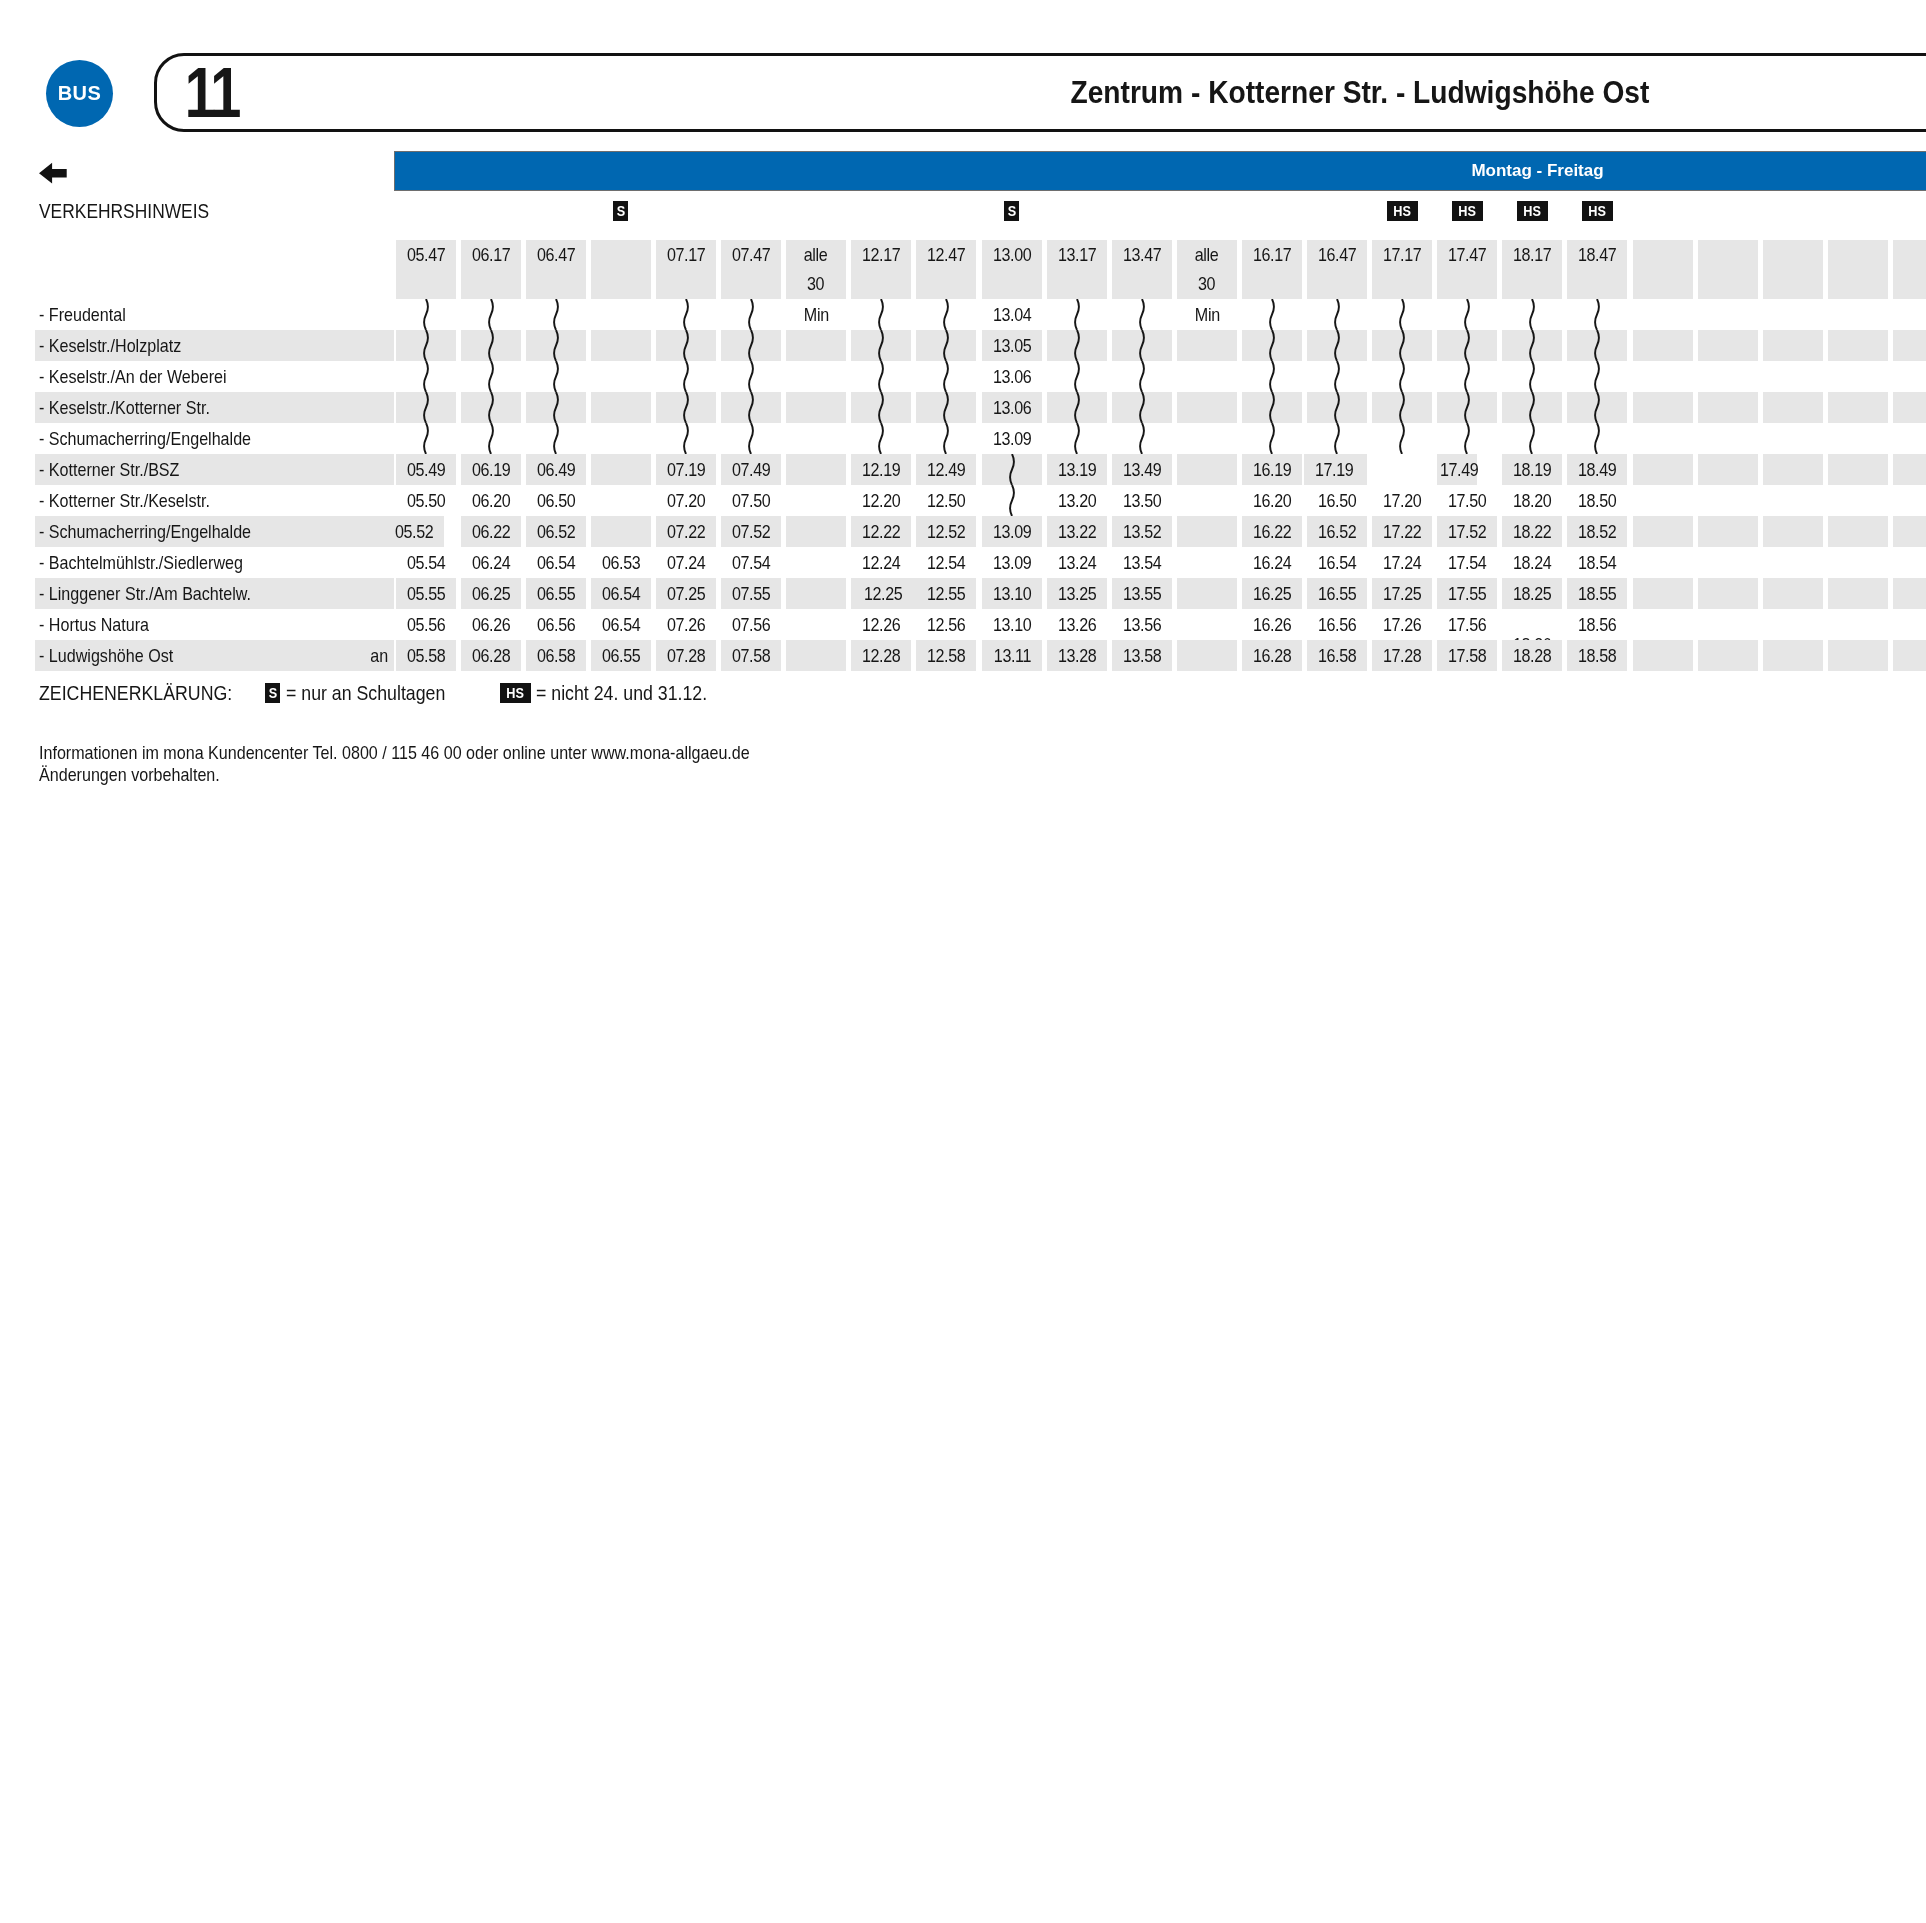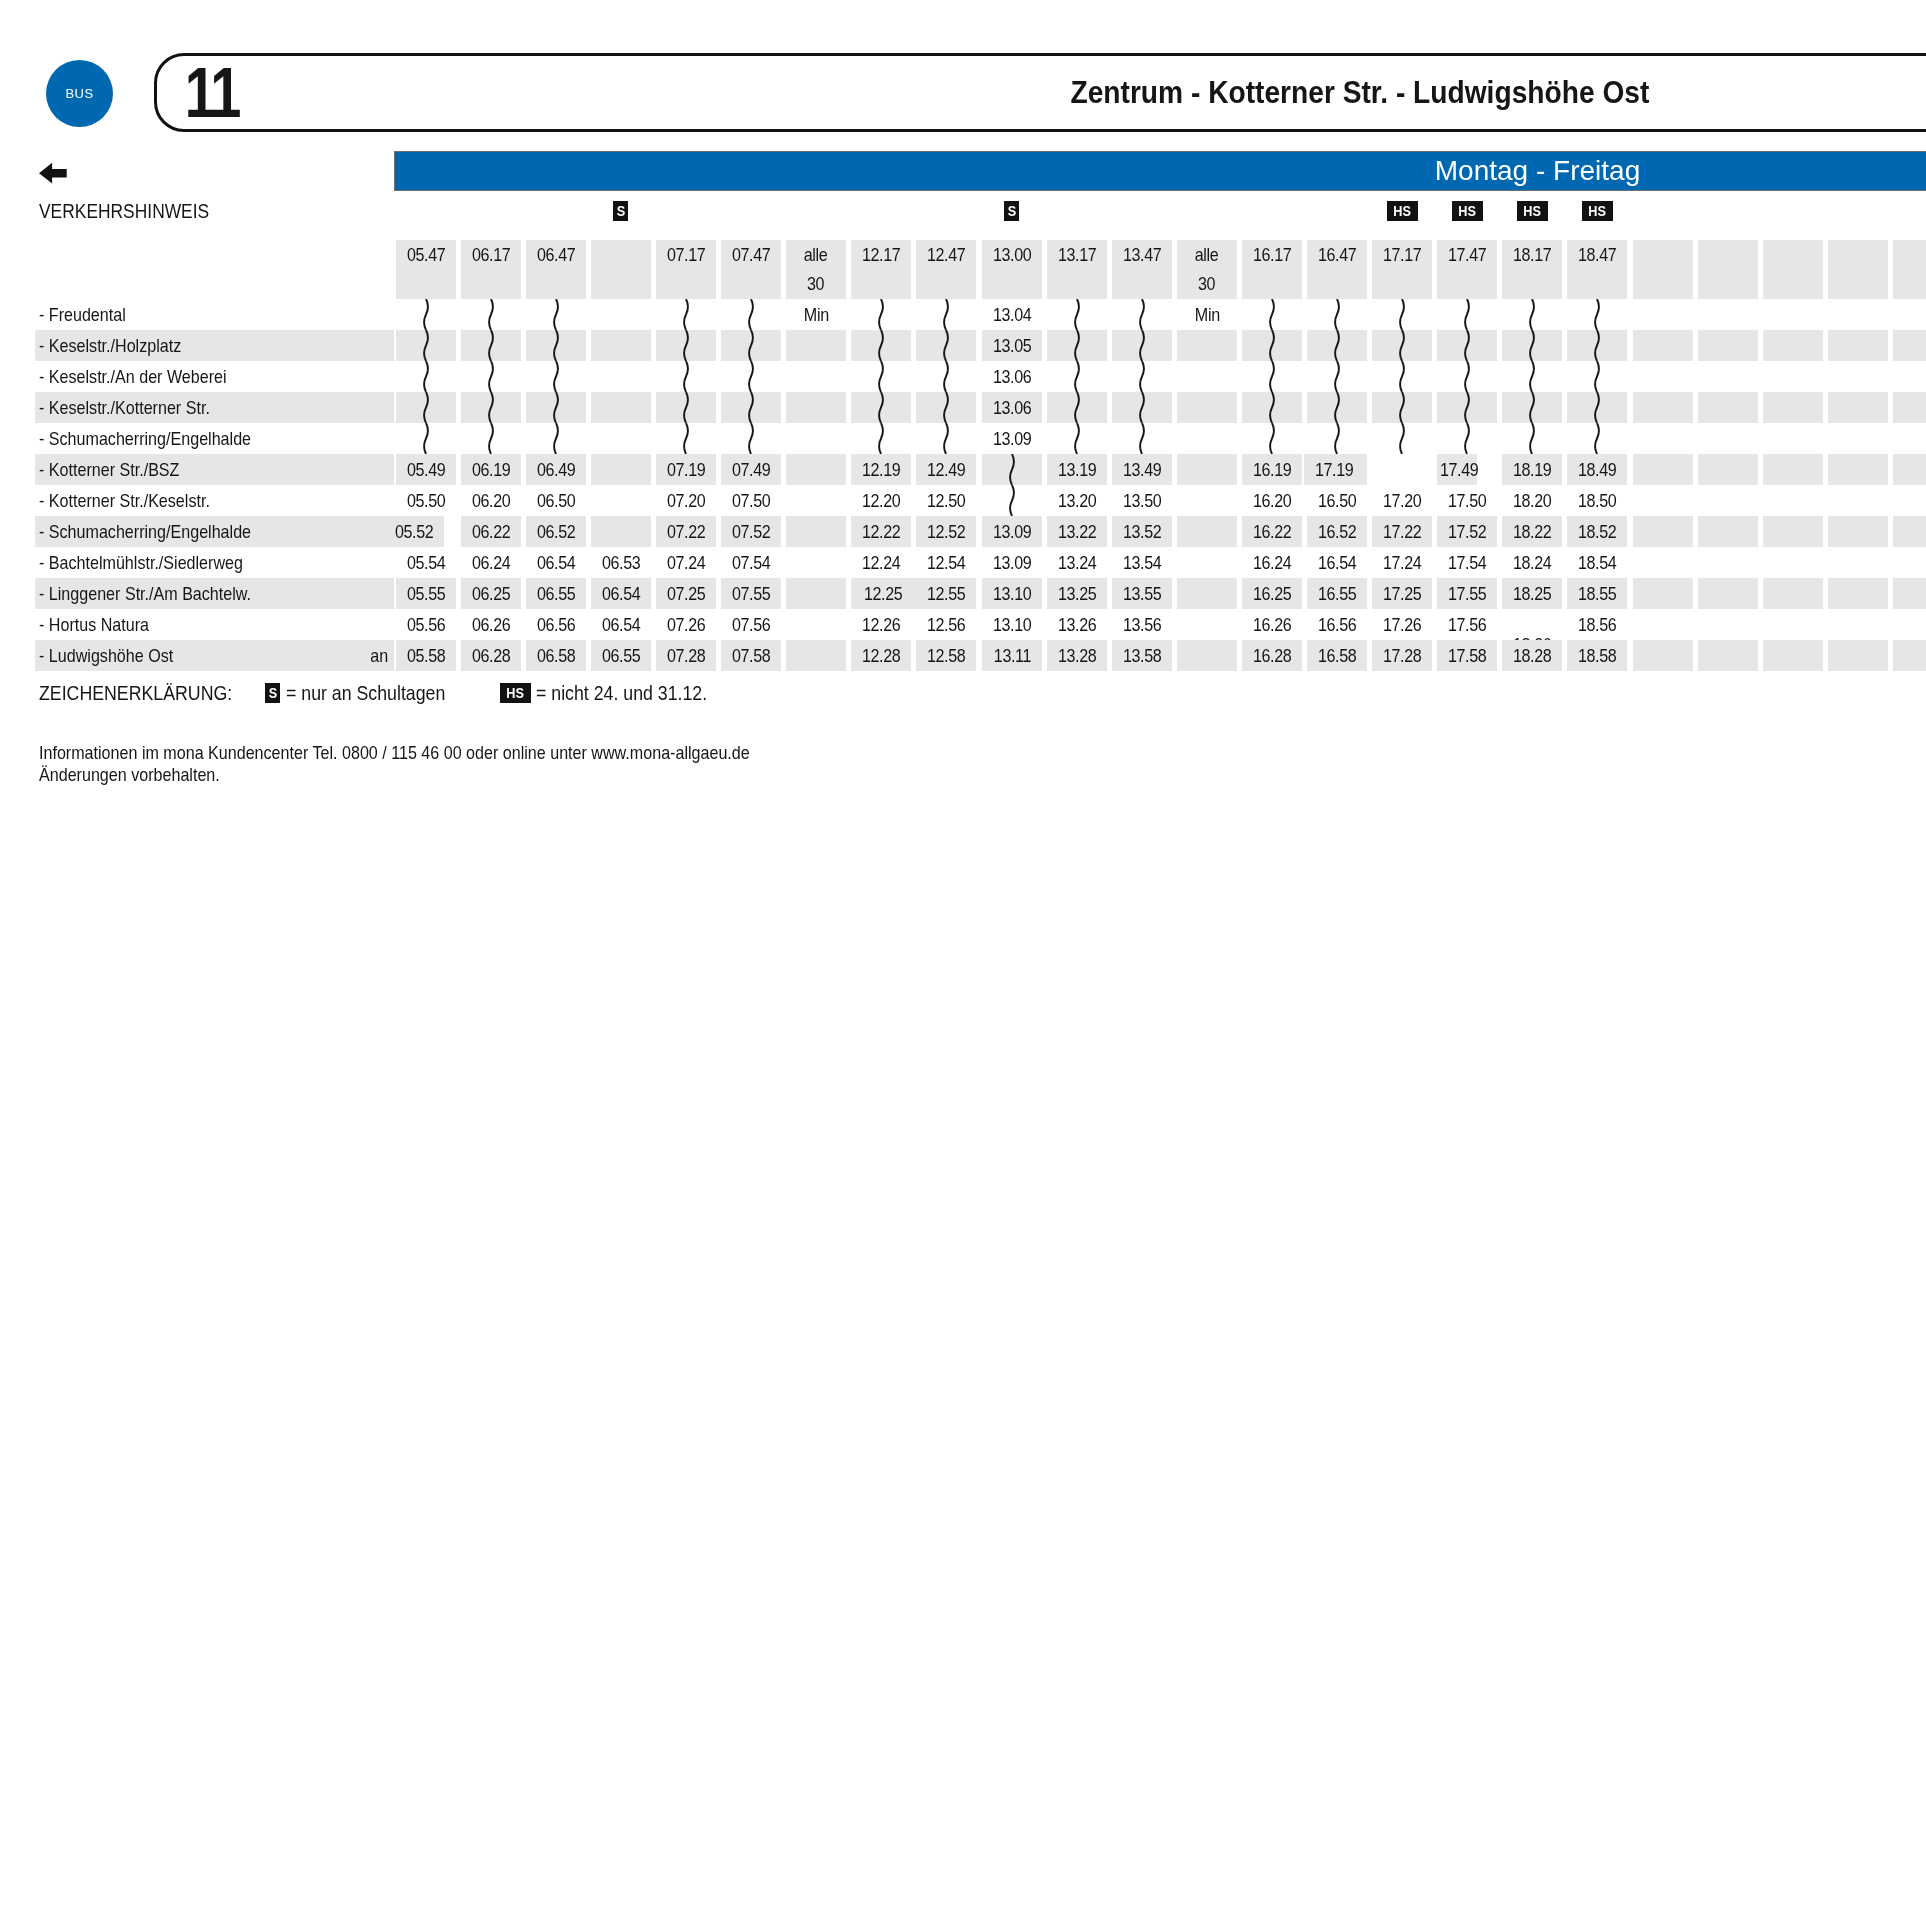--- a/index.html
+++ b/index.html
@@ -7,35 +7,35 @@
     position:relative;width:2719px;height:1923px;overflow:hidden;background:#ffffff;
     font-family:"Liberation Sans","DejaVu Sans",sans-serif;color:#161616;
   }
   .t{display:inline-block;transform:scaleX(.87);transform-origin:center;white-space:pre-line;}
   .tl{transform-origin:left center;}
   .tr{transform-origin:right center;}
 
   
   .bus-circle{position:absolute;left:46px;top:60px;width:67px;height:67px;border-radius:50%;
     background:var(--blue);display:flex;align-items:center;justify-content:center;}
-  .bus-circle span{color:#fff;font-weight:normal;font-size:13px;letter-spacing:0.4px;}
+  .bus-circle span{color:#fff;font-weight:bold;font-size:20px;letter-spacing:0.4px;}
   .title-box{position:absolute;left:154px;top:53px;width:2242px;height:79px;box-sizing:border-box;
     border:3.5px solid #121212;border-radius:30px;background:#fff;}
   .line-number{position:absolute;left:178px;top:53px;height:79px;display:flex;align-items:center;
     font-size:70px;font-weight:bold;}
   .line-number .t{transform:scaleX(.8);letter-spacing:-3.1px;}
   .route-title{position:absolute;left:0;top:53px;width:2719px;height:79px;display:flex;
     align-items:center;justify-content:center;font-size:32px;font-weight:bold;pointer-events:none;}
   .route-title .t{transform:scaleX(.88);}
 
   
   .back-arrow{position:absolute;left:39px;top:162px;}
   .day-band{position:absolute;left:394px;top:151px;width:2287px;height:40px;box-sizing:border-box;
     background:var(--blue);border:1.9px solid var(--shadow);display:flex;align-items:center;justify-content:center;}
-  .day-band span{color:#fff;font-weight:normal;font-size:28px;}
+  .day-band span{color:#fff;font-weight:bold;font-size:17px;}
 
   
   .hinweis-label{position:absolute;left:39px;top:200px;height:23px;display:flex;align-items:center;font-size:20px;}
   .badge{background:#121212;color:#fff;font-weight:bold;display:flex;align-items:center;justify-content:center;}
   .hinweis-badge{position:absolute;top:201px;height:20px;font-size:14.6px;}
 
   
   #timetable{position:absolute;left:0;top:240px;width:2719px;}
   .trow{position:relative;width:2719px;}
   .trow .name-cell{position:absolute;left:35px;width:359px;top:0;bottom:0;line-height:31px;}

